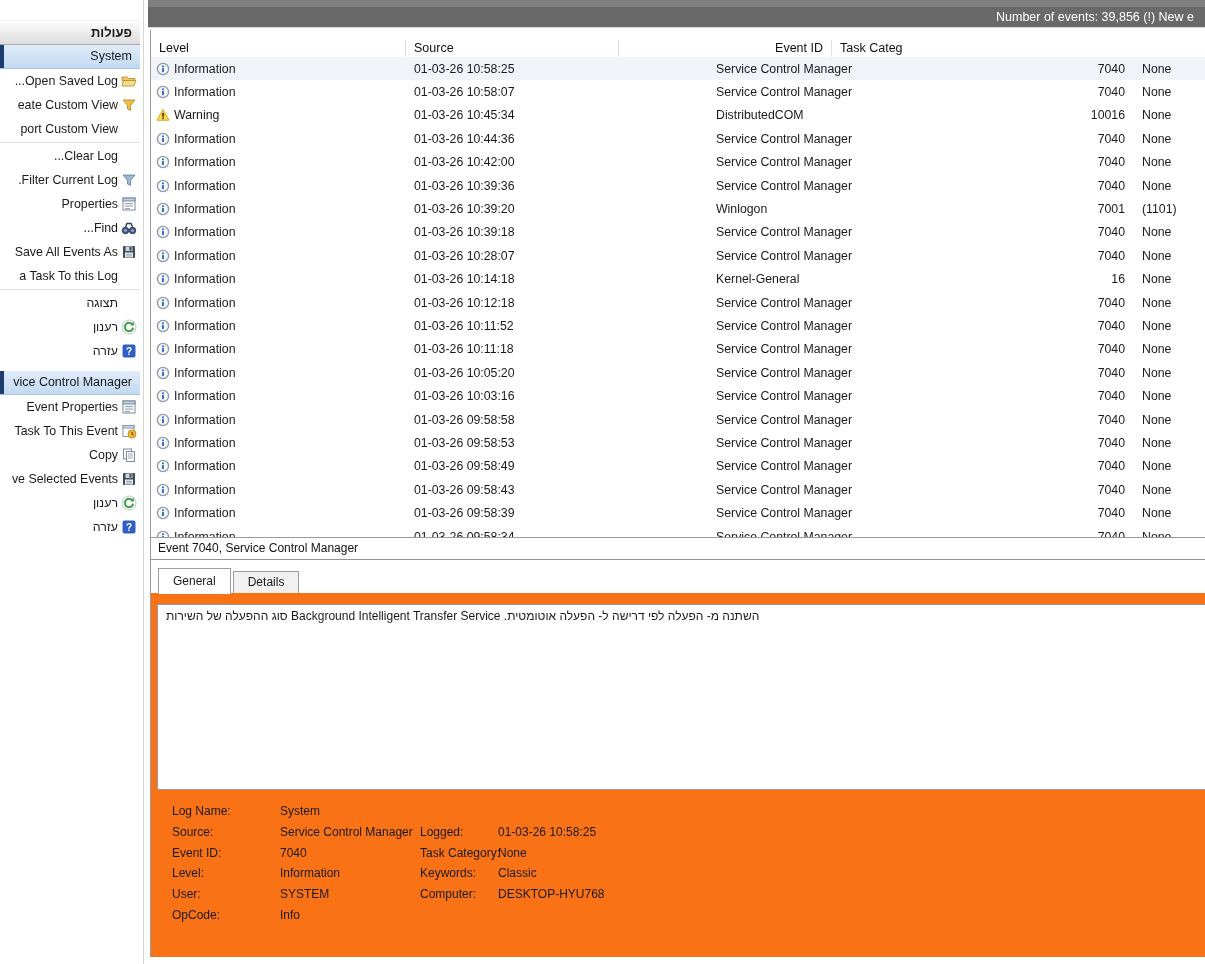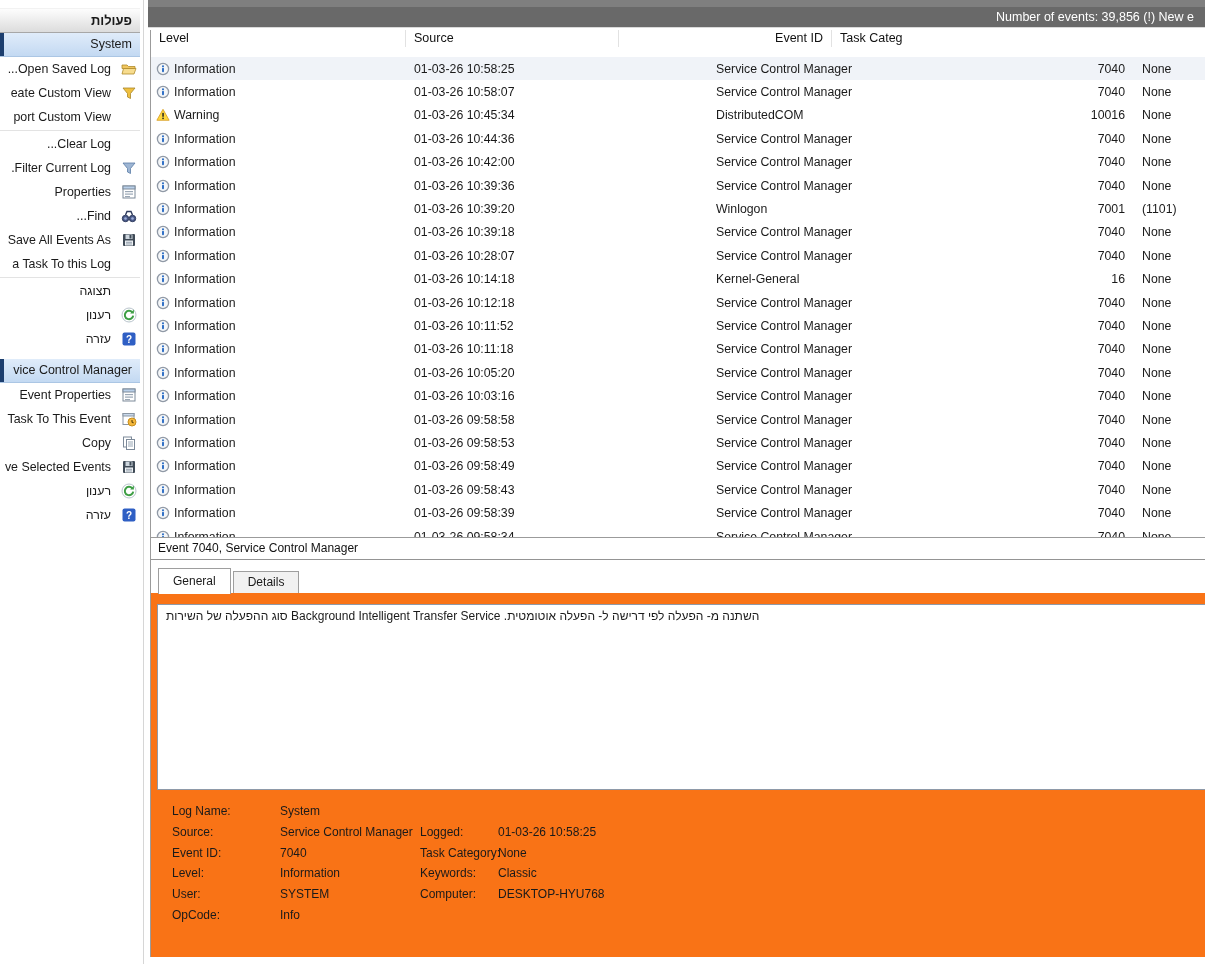--- a/index.html
+++ b/index.html
@@ -1,45 +1,45 @@
 <!DOCTYPE html>
 <html><head>
 <meta charset="utf-8">
 <style>
   html,body{margin:0;padding:0;}
   body{width:1205px;height:964px;position:relative;overflow:hidden;background:#fff;
        font-family:"Liberation Sans","DejaVu Sans",sans-serif;color:#1a1a1a;
        -webkit-font-smoothing:antialiased;}
   
   #sidebar{position:absolute;left:0;top:0;width:140px;height:964px;background:#fff;overflow:hidden;}
-  .pane-title{margin-top:8px;height:23px;line-height:23px;text-align:right;padding-right:8px;
+  .pane-title{margin-top:20px;height:23px;line-height:23px;text-align:right;padding-right:8px;
       font-weight:bold;font-size:13px;background:linear-gradient(#fdfdfd,#dcdcdc);
       border-top:1px solid #f2f2f2;border-bottom:1px solid #a7a7a7;}
   .section-header{height:23px;line-height:23px;text-align:right;padding-right:8px;font-size:12.5px;
       background:linear-gradient(#e0ecfa,#c3d9f2);border-bottom:1px solid #abc6e4;position:relative;}
   .section-header .edge{position:absolute;left:0;top:0;width:4px;height:100%;background:#1c3e6e;}
   .action-item{height:24px;display:flex;justify-content:flex-end;align-items:center;
-      padding-right:3px;font-size:12.4px;cursor:default;gap:7px;}
+      padding-right:3px;font-size:12.4px;cursor:default;}
   .action-item .lbl{white-space:nowrap;margin-right:3px;}
   .action-item .ico{width:16px;height:16px;flex:0 0 16px;display:inline-block;}
   .action-sep{border-top:1px solid #e3e3e3;height:0;margin:1px 0;}
   .section-gap{height:8px;}
   .ico svg{width:16px;height:16px;display:block;}
   
   #splitter{position:absolute;left:140px;top:0;width:8px;height:964px;background:#fff;}
   #splitter .line{position:absolute;left:3px;top:0;width:1px;height:100%;background:#d6d6d6;}
   
   #main{position:absolute;left:148px;top:0;right:0;bottom:0;background:#fff;}
   .top-strip{height:7px;background:#7f7f7f;}
   .status-band{height:20px;background:#696969;color:#fff;font-size:12.5px;line-height:20px;
       text-align:right;white-space:nowrap;overflow:hidden;padding-right:11px;}
   .band-gap{height:3px;background:#fff;border-top:1px solid #d9d9d9;}
   #list{position:absolute;left:2px;right:0;top:30px;height:507px;background:#fff;
       border-left:1px solid #9b9b9b;overflow:hidden;}
-  .lheader{height:27px;display:flex;align-items:flex-start;font-size:12.5px;color:#111;}
+  .lheader{height:27px;display:flex;align-items:flex-end;font-size:12.5px;color:#111;}
   .hcell{box-sizing:border-box;padding:0 8px;height:17px;line-height:17px;
       border-right:1px solid #e2e2e2;white-space:nowrap;overflow:hidden;}
   .hcell:last-child{border-right:none;}
   .rows{height:480px;overflow:hidden;}
   .row{height:23.4px;display:flex;align-items:center;font-size:12.3px;white-space:nowrap;}
   .row.selected{background:#f0f3f8;}
   .cell{box-sizing:border-box;overflow:hidden;white-space:nowrap;}
   .c0{width:255px;padding-left:5px;display:flex;align-items:center;gap:4px;}
   .c0 svg{width:14px;height:14px;flex:0 0 14px;}
   .c1{width:302px;padding-left:8px;}

